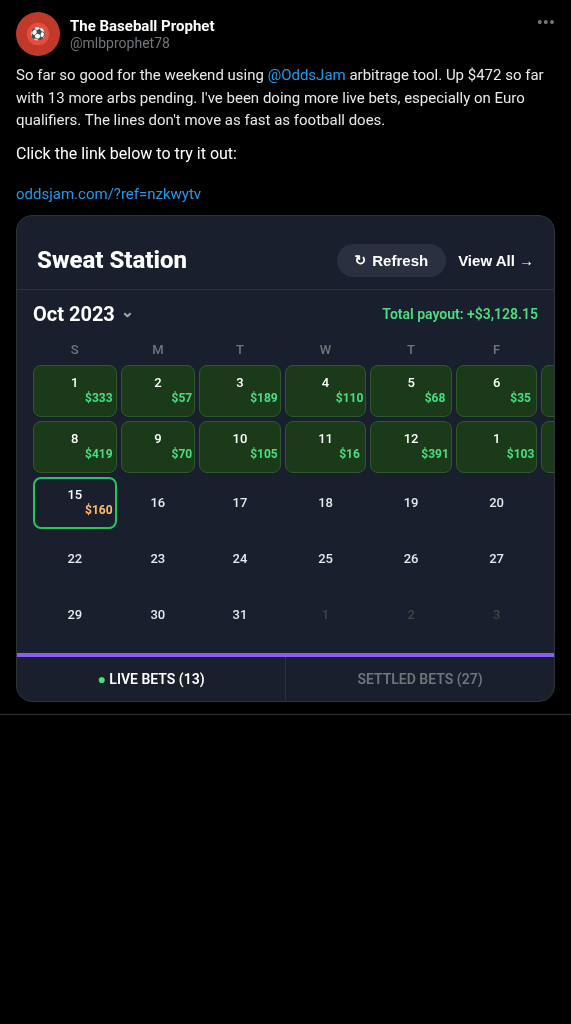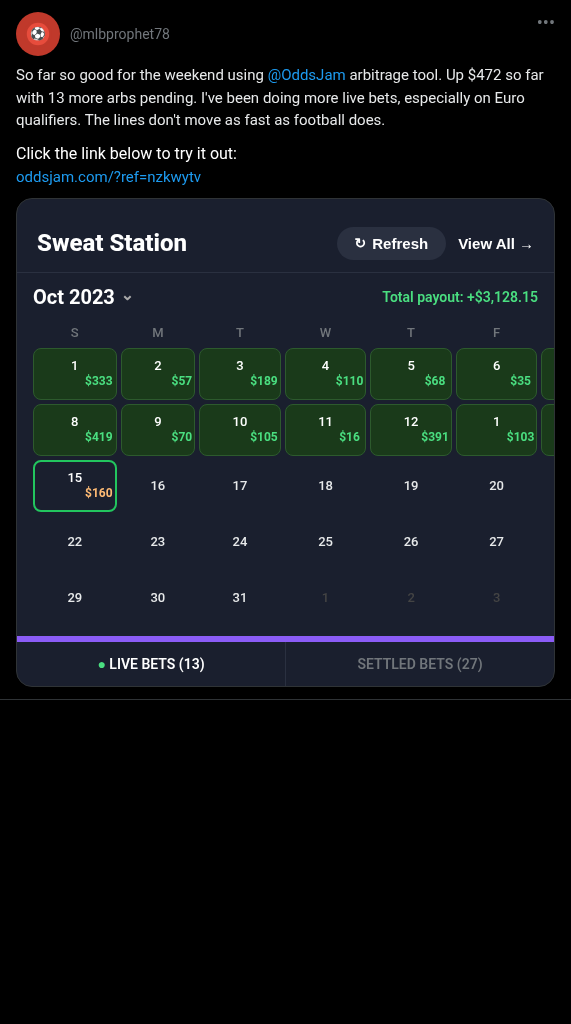--- a/index.html
+++ b/index.html
@@ -64,21 +64,21 @@
     .mention {
       color: #1d9bf0;
     }
     .link {
       color: #1d9bf0;
       text-decoration: none;
       font-size: 15px;
     }
     .click-text {
       margin-top: 12px;
-      margin-bottom: 4px;
+      margin-bottom: 21px;
     }
 
     
     .widget {
       background: #1a1f2e;
       border-radius: 16px;
       overflow: hidden;
       margin-top: 12px;
       border: 1px solid #2f3336;
     }
@@ -208,21 +208,21 @@
       color: #4ade80;
       margin-top: 2px;
       margin-left: 48px;
     }
     .day-cell.active-today .day-amount {
       color: #fdba74;
     }
 
     .widget-footer {
       display: flex;
-      border-top: 6px solid #8b5cf6;
+      border-top: 4px solid #8b5cf6;
     }
     .footer-tab {
       flex: 1;
       padding: 14px;
       text-align: center;
       font-size: 14px;
       font-weight: 600;
       color: #71767b;
       cursor: pointer;
     }
@@ -246,20 +246,21 @@
   <div class="tweet-header">
     <div class="tweet-user">
       <div class="avatar">
         <svg viewBox="0 0 40 40" xmlns="http://www.w3.org/2000/svg">
           <circle cx="20" cy="20" r="20" fill="#c0392b"></circle>
           <circle cx="20" cy="20" r="16" fill="#e74c3c"></circle>
           <text x="20" y="26" text-anchor="middle" font-size="18" fill="white" font-weight="bold">⚽</text>
         </svg>
       </div>
       <div class="user-info">
+        <div class="name">The Baseball Prophet</div>
         <div class="handle">@mlbprophet78</div>
       </div>
     </div>
     <div class="more-icon">•••</div>
   </div>
 
   <div class="tweet-body">
     <span>So far so good for the weekend using </span><span class="mention">@OddsJam</span><span> arbitrage tool. Up $472 so far with 13 more arbs pending. I've been doing more live bets, especially on Euro qualifiers. The lines don't move as fast as football does.</span>
   </div>
 

